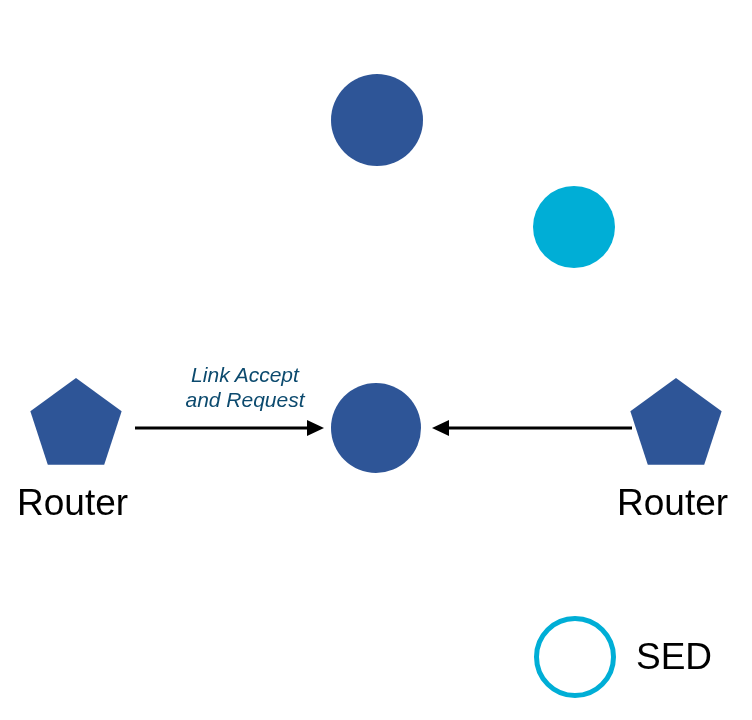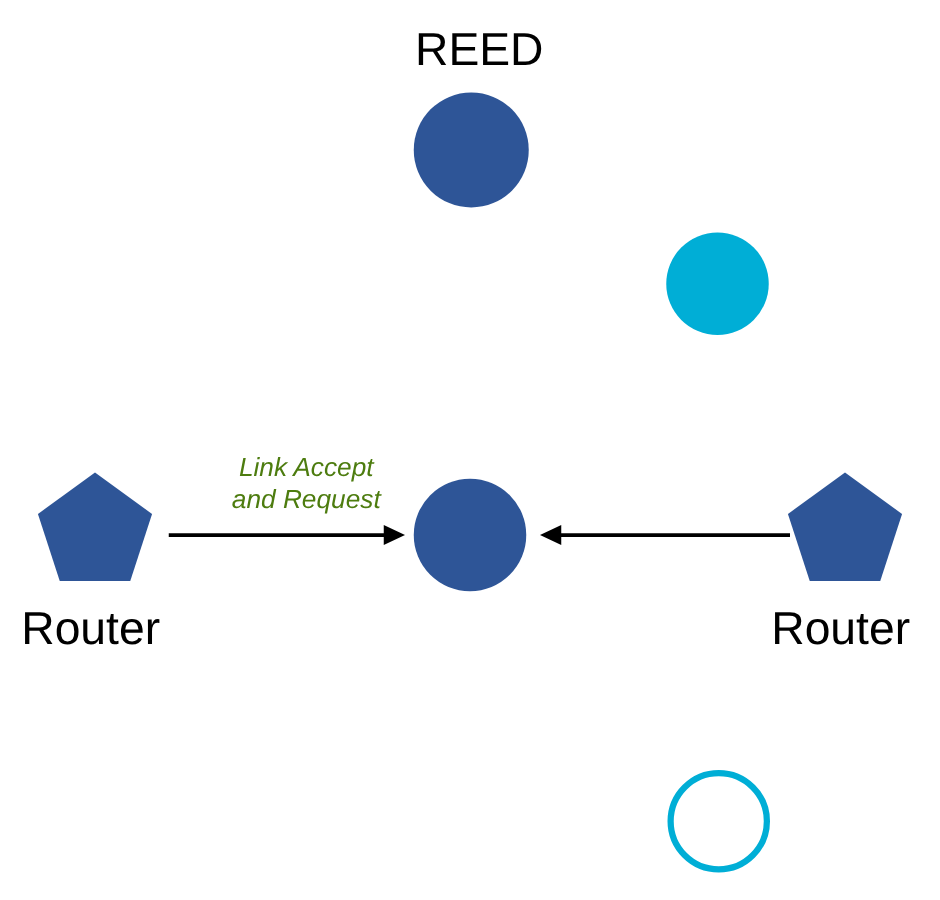--- a/index.html
+++ b/index.html
@@ -19,21 +19,21 @@
     position: absolute;
     color: #000000;
     font-family: "Liberation Sans", sans-serif;
     font-size: 37px;
     line-height: 37px;
     font-weight: 400;
     white-space: nowrap;
   }
   .edge-label {
     position: absolute;
-    color: #4d7c0f;
+    color: #0c4a6e;
     font-family: "Liberation Sans", sans-serif;
     font-size: 21px;
     line-height: 25px;
     font-style: italic;
     font-weight: 400;
     text-align: center;
     white-space: pre-line;
   }
   .shape {
     position: absolute;
@@ -52,31 +52,31 @@
       <g>
         <line x1="632" y1="428" x2="447" y2="428" stroke="#000000" stroke-width="3"></line>
         <polygon points="432,428 449,420 449,436" fill="#000000"></polygon>
       </g>
     </svg>
     <div class="edge-label" style="left: 155px; top: 362px; width: 180px;">Link Accept
 and Request</div>
     <svg width="112" height="112" viewBox="321 64 112 112" class="shape" style="left: 321px; top: 64px;">
       <circle cx="377" cy="120" r="46" fill="#2e5597"></circle>
     </svg>
-    <div class="node-label" style="left: 332px; top: 21px;">REED</div>
     <svg width="102" height="102" viewBox="523 176 102 102" class="shape" style="left: 523px; top: 176px;">
       <circle cx="574" cy="227" r="41" fill="#00aed6"></circle>
     </svg>
     <svg width="110" height="110" viewBox="321 373 110 110" class="shape" style="left: 321px; top: 373px;">
       <circle cx="376" cy="428" r="45" fill="#2e5597"></circle>
     </svg>
     <svg width="116" height="116" viewBox="18 368 116 116" class="shape" style="left: 18px; top: 368px;">
       <polygon points="76.00,378.00 121.65,411.17 104.21,464.83 47.79,464.83 30.35,411.17" fill="#2e5597"></polygon>
     </svg>
     <div class="node-label" style="left: 17px; top: 484px;">Router</div>
     <svg width="116" height="116" viewBox="618 368 116 116" class="shape" style="left: 618px; top: 368px;">
       <polygon points="676.00,378.00 721.65,411.17 704.21,464.83 647.79,464.83 630.35,411.17" fill="#2e5597"></polygon>
     </svg>
     <div class="node-label" style="left: 617px; top: 484px;">Router</div>
     <svg width="102" height="102" viewBox="524 606 102 102" class="shape" style="left: 524px; top: 606px;">
       <circle cx="575" cy="657" r="38.5" fill="#ffffff" stroke="#00aed6" stroke-width="5"></circle>
     </svg>
+    <div class="node-label" style="left: 636px; top: 638px;">SED</div>
   </div>
 
 </body></html>

